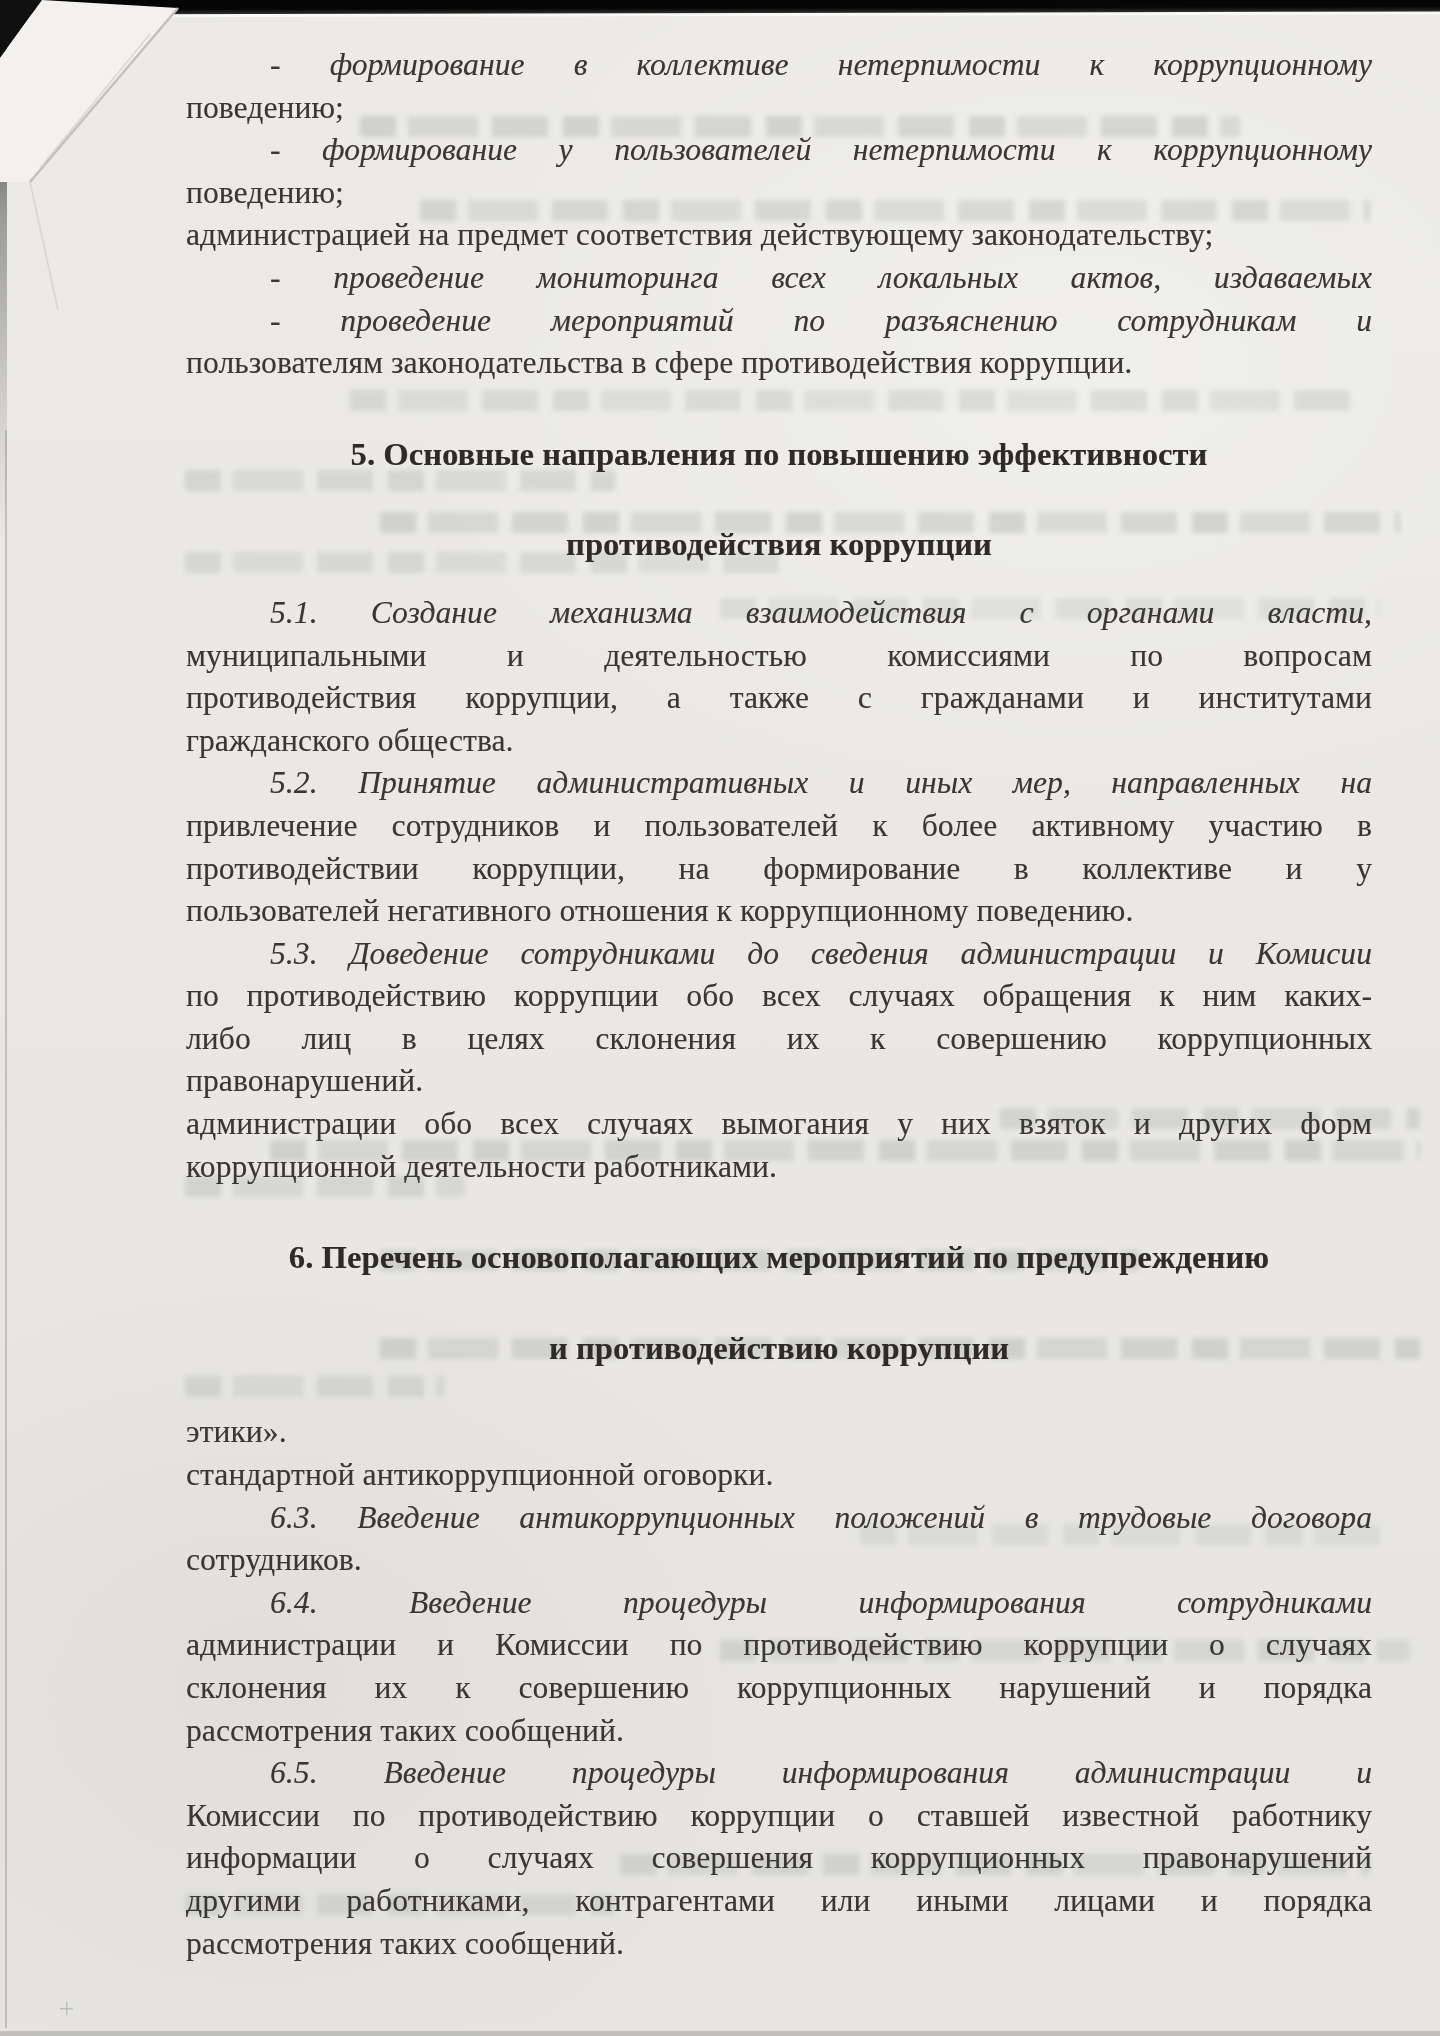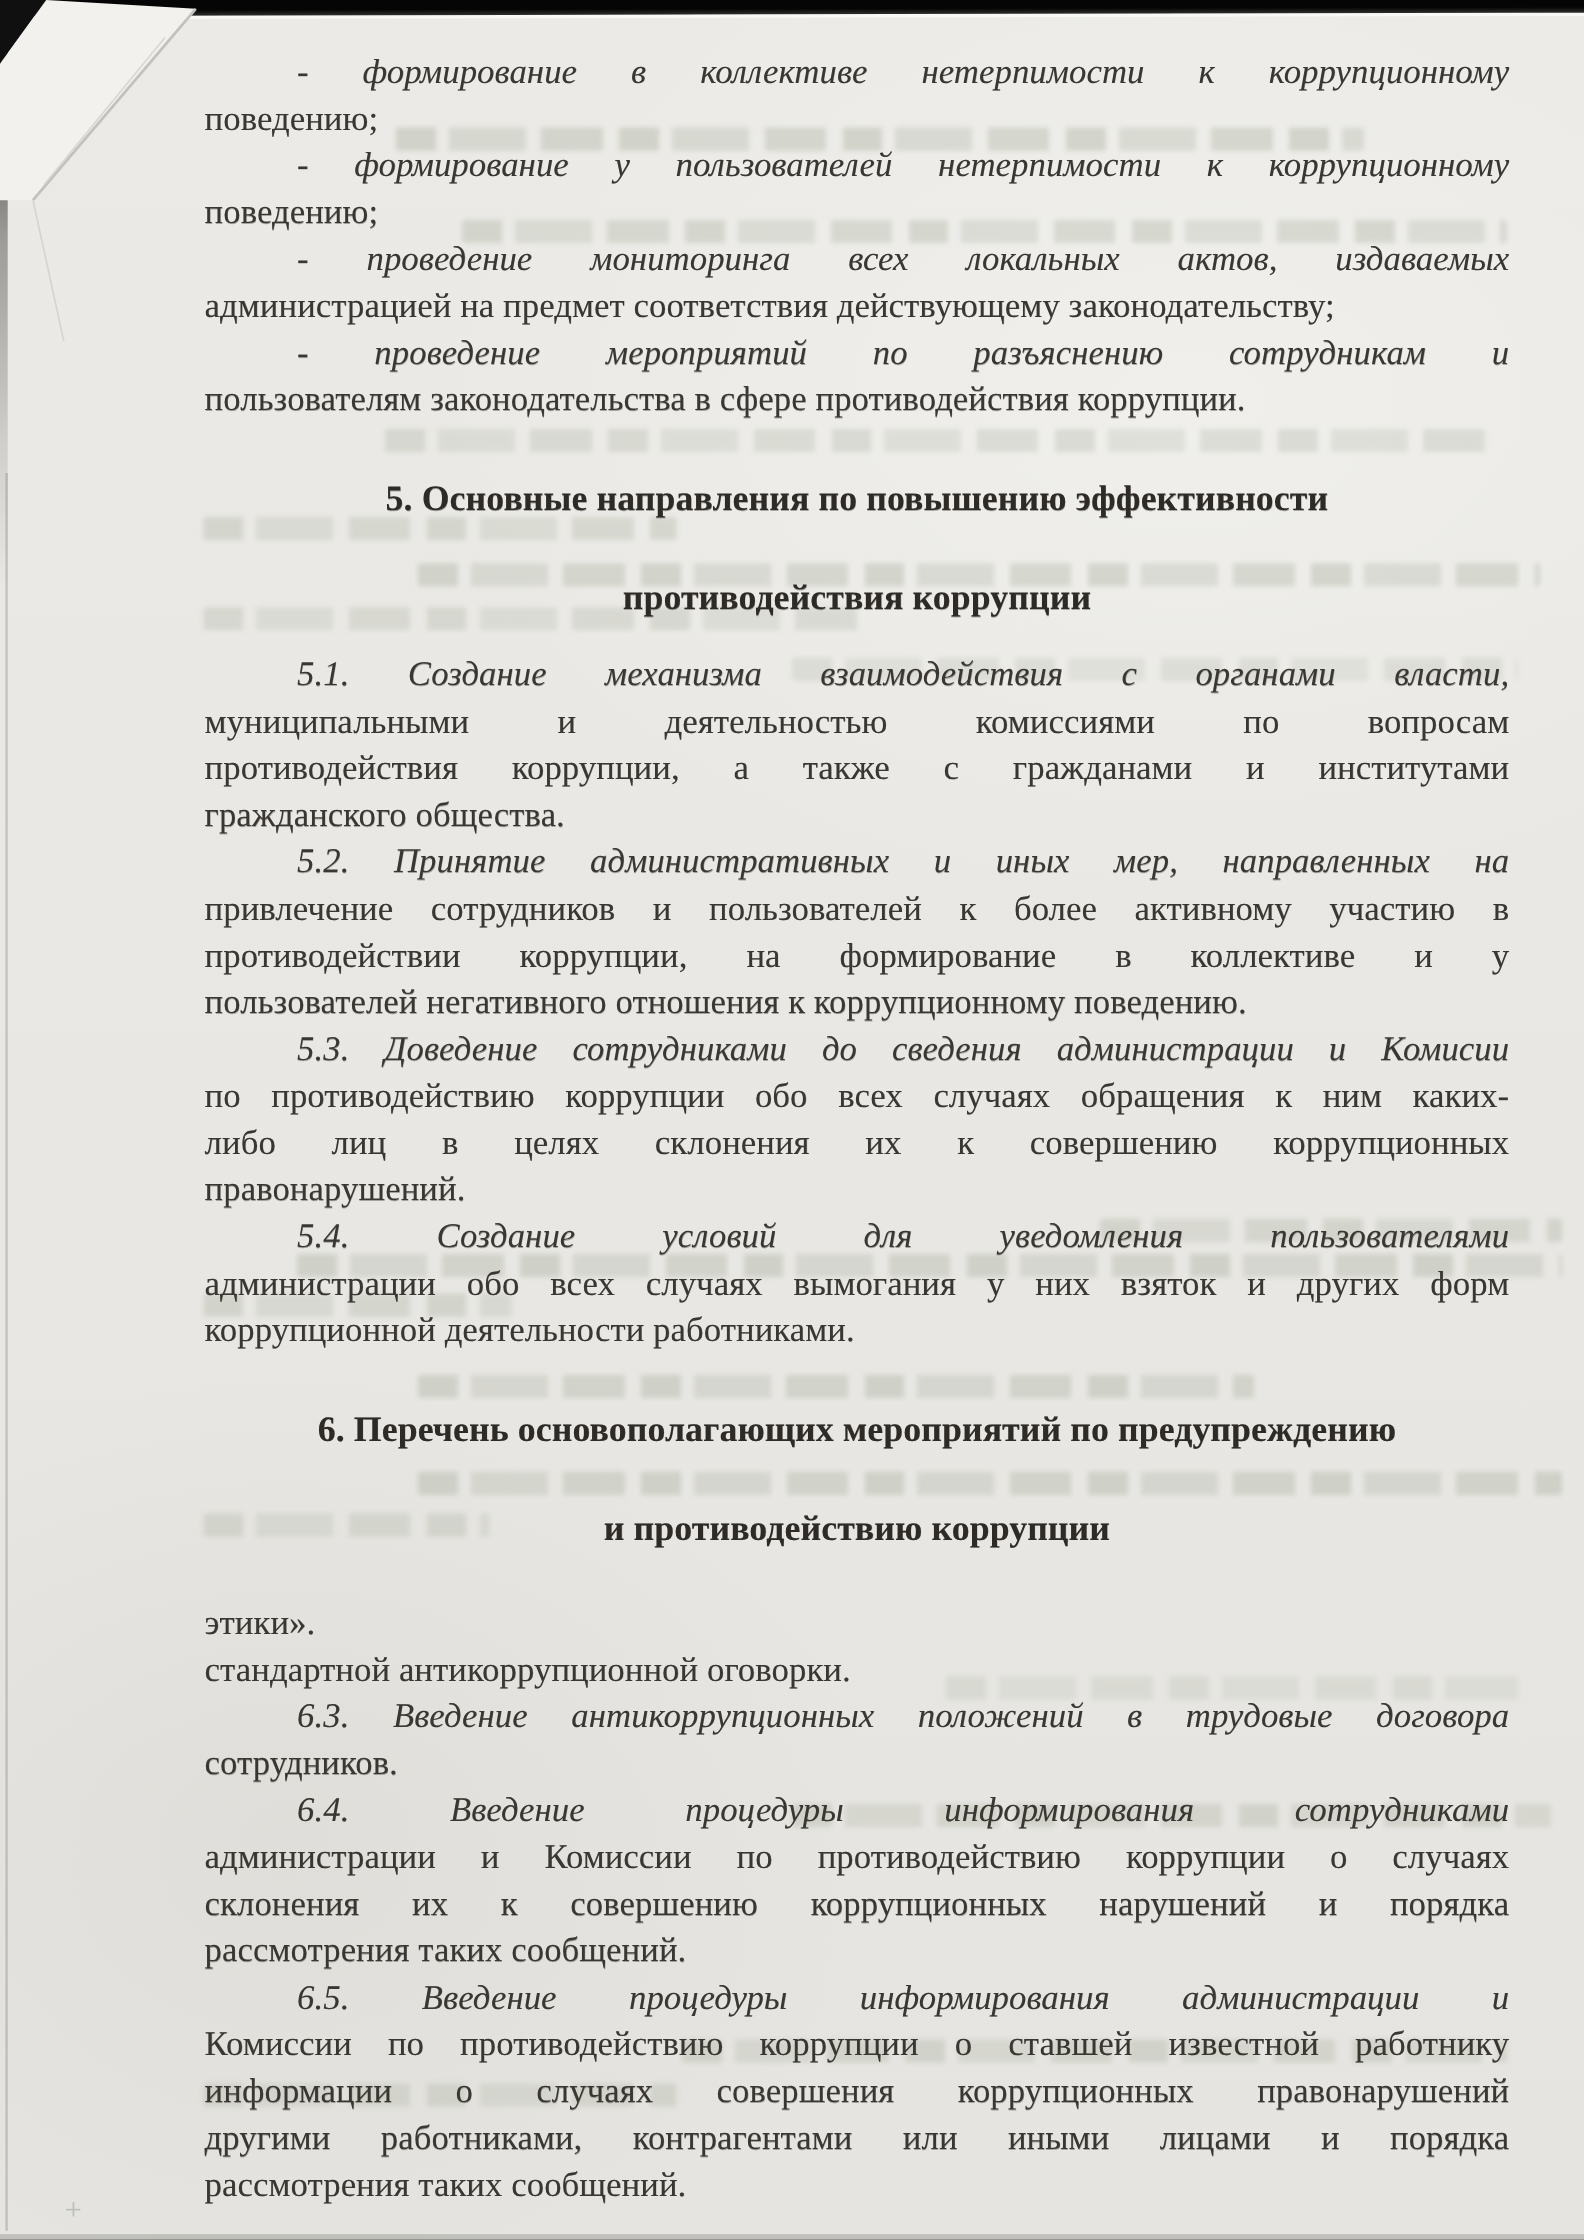--- a/index.html
+++ b/index.html
@@ -103,22 +103,22 @@
   <div class="doc" data-name="document-text">
       <div class="block p" data-name="intro-bullet-1">
         <div class="line just indent" data-name="intro-bullet-1-line-1">- формирование в коллективе нетерпимости к коррупционному</div>
         <div class="line last" data-name="intro-bullet-1-line-2">поведению;</div>
       </div>
       <div class="block p" data-name="intro-bullet-2">
         <div class="line just indent" data-name="intro-bullet-2-line-1">- формирование у пользователей нетерпимости к коррупционному</div>
         <div class="line last" data-name="intro-bullet-2-line-2">поведению;</div>
       </div>
       <div class="block p" data-name="intro-bullet-3">
+        <div class="line last" data-name="intro-bullet-3-line-2">администрацией на предмет соответствия действующему законодательству;</div>
         <div class="line just indent" data-name="intro-bullet-3-line-1">- проведение мониторинга всех локальных актов, издаваемых</div>
-        <div class="line last" data-name="intro-bullet-3-line-2">администрацией на предмет соответствия действующему законодательству;</div>
       </div>
       <div class="block p" data-name="intro-bullet-4">
         <div class="line just indent" data-name="intro-bullet-4-line-1">- проведение мероприятий по разъяснению сотрудникам и</div>
         <div class="line last" data-name="intro-bullet-4-line-2">пользователям законодательства в сфере противодействия коррупции.</div>
       </div>
       <div class="block h" data-name="section-5-heading">
         <div class="line center" data-name="section-5-heading-line-1">5. Основные направления по повышению эффективности</div>
         <div class="line center" data-name="section-5-heading-line-2">противодействия коррупции</div>
       </div>
       <div class="block p" data-name="para-5-1">
@@ -133,21 +133,20 @@
         <div class="line just" data-name="para-5-2-line-3">противодействии коррупции, на формирование в коллективе и у</div>
         <div class="line last" data-name="para-5-2-line-4">пользователей негативного отношения к коррупционному поведению.</div>
       </div>
       <div class="block p" data-name="para-5-3">
         <div class="line just indent" data-name="para-5-3-line-1">5.3. Доведение сотрудниками до сведения администрации и Комисии</div>
         <div class="line just" data-name="para-5-3-line-2">по противодействию коррупции обо всех случаях обращения к ним каких-</div>
         <div class="line just" data-name="para-5-3-line-3">либо лиц в целях склонения их к совершению коррупционных</div>
         <div class="line last" data-name="para-5-3-line-4">правонарушений.</div>
       </div>
       <div class="block p" data-name="para-5-4">
-        <div class="line just indent" data-name="para-5-4-line-1">5.4. Создание условий для уведомления пользователями</div>
         <div class="line just" data-name="para-5-4-line-2">администрации обо всех случаях вымогания у них взяток и других форм</div>
         <div class="line last" data-name="para-5-4-line-3">коррупционной деятельности работниками.</div>
       </div>
       <div class="block h" data-name="section-6-heading">
         <div class="line center" data-name="section-6-heading-line-1">6. Перечень основополагающих мероприятий по предупреждению</div>
         <div class="line center" data-name="section-6-heading-line-2">и противодействию коррупции</div>
       </div>
       <div class="block p" data-name="para-6-1">
         <div class="line last" data-name="para-6-1-line-2">этики».</div>
       </div>

